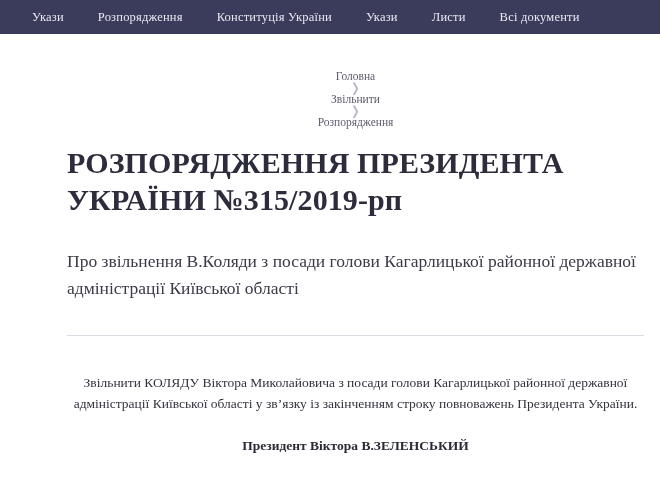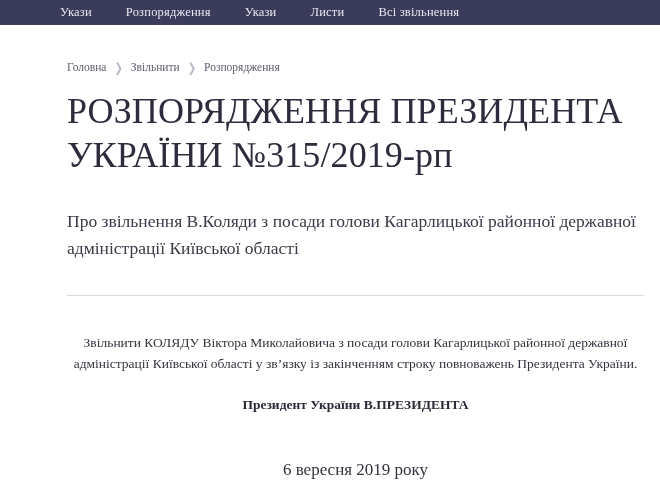--- a/index.html
+++ b/index.html
@@ -10,25 +10,25 @@
     width: 660px;
     height: 482px;
     background: #ffffff;
     font-family: "Liberation Serif", serif;
     color: #2b2b33;
     overflow: hidden;
   }
 
   
   .navbar {
-    height: 25px;
+    height: 34px;
     background: #3b3b5c;
     display: flex;
     align-items: center;
-    padding-left: 60px;
+    padding-left: 32px;
     box-sizing: border-box;
   }
   .nav-item {
     color: #e9e9f2;
     font-family: "Liberation Serif", serif;
     font-size: 12.5px;
     letter-spacing: 0.2px;
     margin-right: 34px;
     white-space: nowrap;
     cursor: pointer;
@@ -40,42 +40,43 @@
     box-sizing: border-box;
   }
 
   
   .breadcrumb {
     display: flex;
     align-items: center;
     margin-top: 36px;
     font-size: 11.5px;
     color: #6b6b7b;
+    flex-direction: column;
   }
   .crumb {
     color: #5c5c6e;
     white-space: nowrap;
     cursor: pointer;
   }
   .crumb.last {
     cursor: default;
   }
   .crumb-sep {
     margin: 0 8px;
     color: #b9b9c6;
     font-size: 10px;
     transform: scaleY(1.25);
   }
 
   
   .doc-title {
     margin: 17px 0 0 0;
     font-family: "Liberation Serif", serif;
-    font-size: 36px;
-    font-weight: 400;
+    font-size: 30px;
+    font-weight: 700;
     line-height: 1.22;
     color: #2c2c3c;
     letter-spacing: 0.1px;
   }
 
   
   .doc-subtitle {
     margin: 30px 0 4px 0;
     font-size: 17.5px;
     font-weight: 400;
@@ -112,40 +113,41 @@
     font-size: 17px;
     color: #33333f;
   }
 </style>
 </head>
 <body>
 
 <div class="navbar">
   <div class="nav-item">Укази</div>
   <div class="nav-item">Розпорядження</div>
+  <div class="nav-item">Конституція України</div>
   <div class="nav-item">Укази</div>
   <div class="nav-item">Листи</div>
-  <div class="nav-item">Всі звільнення</div>
+  <div class="nav-item">Всі документи</div>
 </div>
 
 <div class="page">
 
   <div class="breadcrumb">
     <span class="crumb">Головна</span>
     <span class="crumb-sep">❯</span>
     <span class="crumb">Звільнити</span>
     <span class="crumb-sep">❯</span>
     <span class="crumb last">Розпорядження</span>
   </div>
 
   <h1 class="doc-title">РОЗПОРЯДЖЕННЯ ПРЕЗИДЕНТА УКРАЇНИ №315/2019-рп</h1>
 
   <h2 class="doc-subtitle">Про звільнення В.Коляди з посади голови Кагарлицької районної державної адміністрації Київської області</h2>
 
   <hr class="divider">
 
   <div class="doc-body">
     <p>Звільнити КОЛЯДУ Віктора Миколайовича з посади голови Кагарлицької районної державної адміністрації Київської області у зв’язку із закінченням строку повноважень Президента України.</p>
-    <div class="signature">Президент України В.ПРЕЗИДЕНТА</div>
+    <div class="signature">Президент Віктора В.ЗЕЛЕНСЬКИЙ</div>
     <div class="doc-date">6 вересня 2019 року</div>
   </div>
 
 </div>
 
 </body></html>

